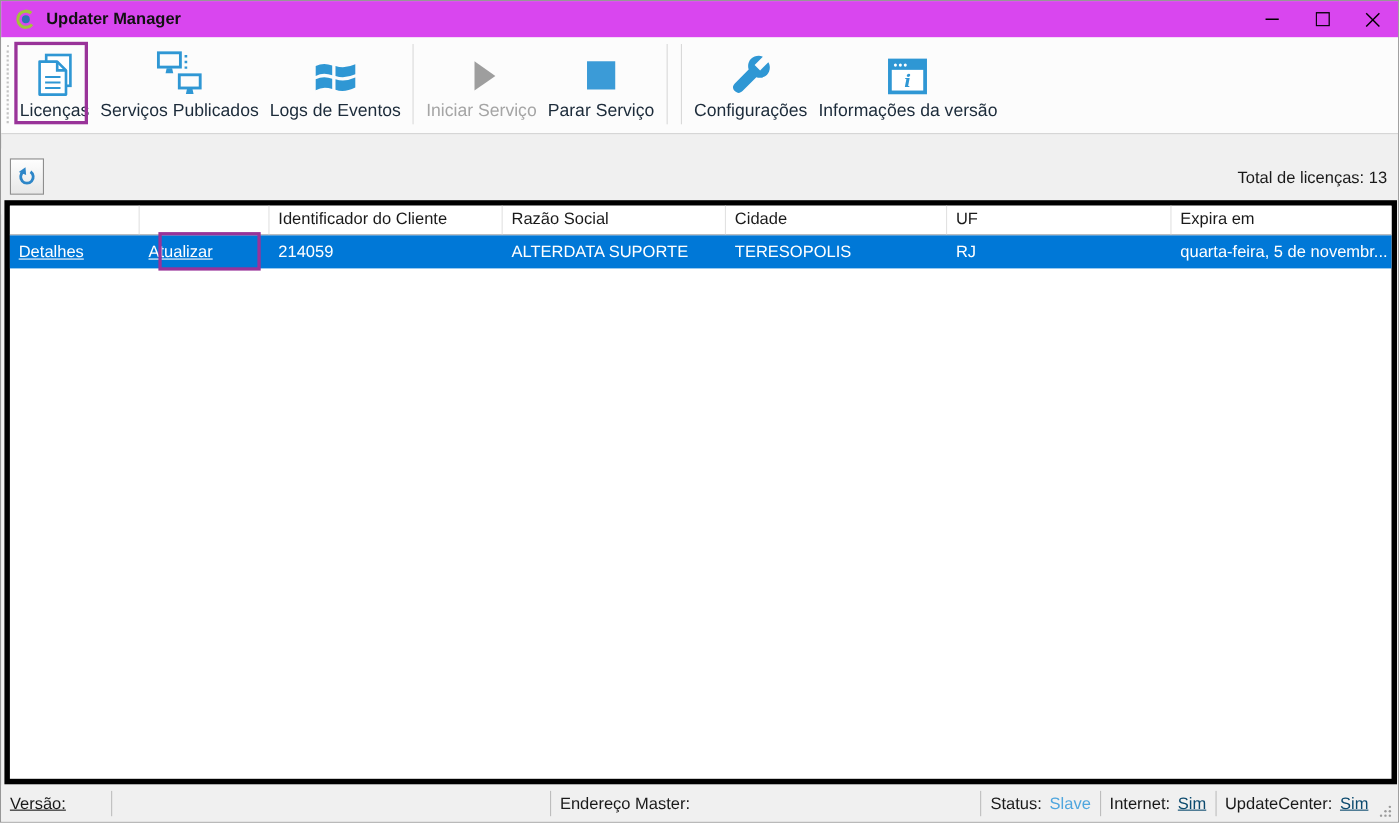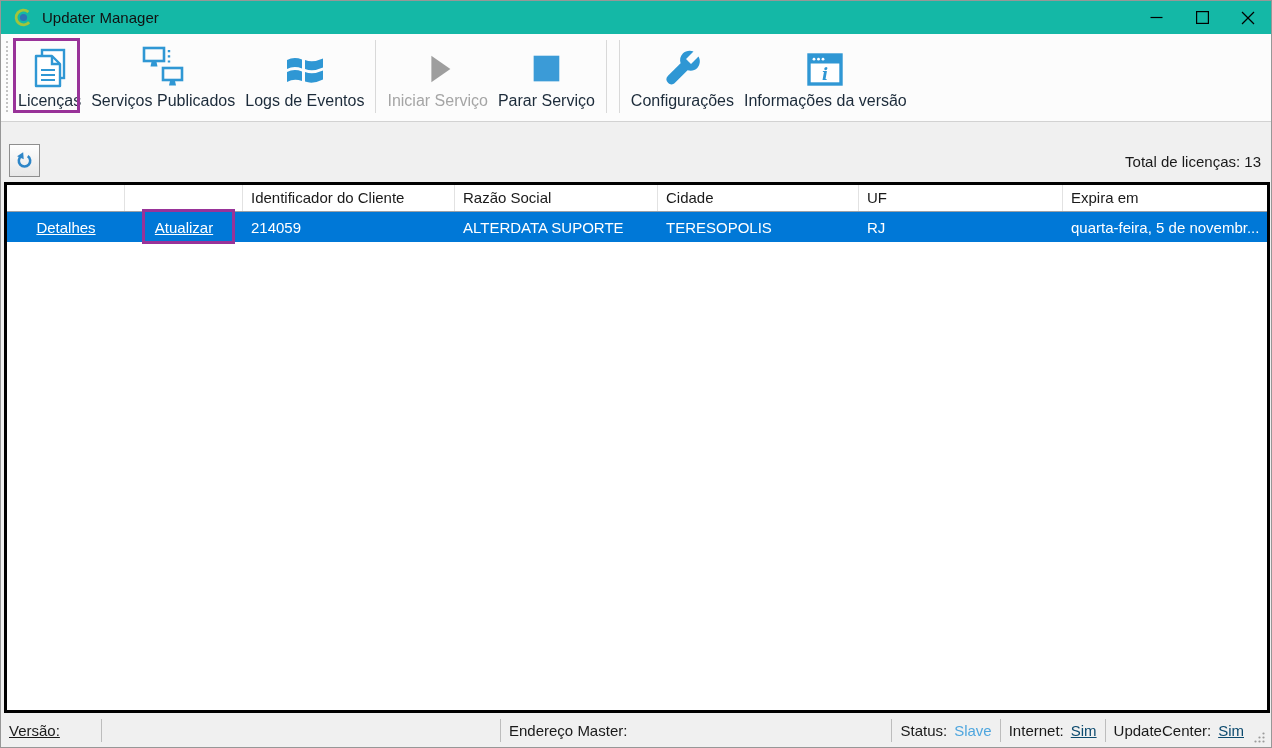--- a/index.html
+++ b/index.html
@@ -3,22 +3,22 @@
 <meta charset="utf-8">
 <style>
   * { box-sizing: border-box; margin: 0; padding: 0; }
   html,body { background:#e8e8e8; }
   body { font-family: "Liberation Sans", sans-serif; }
   .window {
     position: relative; width: 1272px; height: 748px;
     border: 1px solid #979797; background: #f0f0f0; overflow: hidden;
   }
   
-  .titlebar { position:absolute; top:0; left:0; right:0; height:33px; background:#14b8a6;
-              display:flex; align-items:center; }
+  .titlebar { position:absolute; top:0; left:0; right:0; height:33px; background:#d946ef;
+              display:flex; align-items:center;font-weight:bold; }
   .app-icon { margin-left:13px; width:19px; height:19px; flex:0 0 auto; }
   .title-text { margin-left:9px; font-size:15px; color:#111; }
   .win-controls { margin-left:auto; display:flex; height:100%; }
   .win-btn { width:46px; height:100%; display:flex; align-items:center; justify-content:center; cursor:default; }
   
   .toolbar { position:absolute; top:33px; left:0; right:0; height:88px; background:#fcfcfc;
              border-bottom:1px solid #d2d2d2; display:flex; align-items:stretch; padding-left:12px; }
   .toolbar-grip { position:absolute; left:5px; top:7px; bottom:9px; border-left:2px dotted #c3c3c3; }
   .tb-btn { display:flex; flex-direction:column; align-items:center; padding:5px 5px 0; }
   .tb-btn .icon-box { height:52px; display:flex; align-items:flex-end; justify-content:center; padding-bottom:3px; }
@@ -28,31 +28,31 @@
   .anno { position:absolute; border:3px solid #993399; pointer-events:none; z-index:9; }
   .anno-licencas { left:12px; top:4px; width:67px; height:75px; }
   
   .listbar { position:absolute; top:134px; left:0; right:0; height:60px; background:#f0f0f0; }
   .refresh-btn { position:absolute; left:8px; top:9px; width:31px; height:33px;
                  border:1px solid #8e8e8e; background:linear-gradient(#fefefe,#e7e7e7);
                  display:flex; align-items:center; justify-content:center; }
   .total-label { position:absolute; right:10px; top:18px; font-size:15px; color:#1a1a1a; }
   
   .table-wrap { position:absolute; top:181px; left:3px; width:1266px; height:531px;
-                border:3px solid #000000; background:#fff; }
+                border:5px solid #000000; background:#fff; }
   .grid-header { display:grid; grid-template-columns:118px 118px 212px 203px 201px 204px 1fr;
                  height:27px; border-bottom:1px solid #9aa0a6; background:#fff; }
   .gh-cell { font-size:15px; color:#1a1a1a; padding-left:8px; line-height:26px;
              border-right:1px solid #e2e2e2; white-space:nowrap; overflow:hidden; }
   .gh-cell:last-child { border-right:none; }
   .grid-row { display:grid; grid-template-columns:118px 118px 212px 203px 201px 204px 1fr;
               height:30px; align-items:center; }
   .grid-row.selected { background:#0078d7; color:#fff; }
   .gr-cell { font-size:15px; padding-left:8px; white-space:nowrap; overflow:hidden; }
-  .gr-cell.center { text-align:center; padding-left:0; }
+  .gr-cell.center { padding-left:8px; }
   .row-link { color:#fff; text-decoration:underline; cursor:pointer; }
   .anno-atualizar { left:135px; top:24px; width:93px; height:35px; }
   
   .statusbar { position:absolute; bottom:0; left:0; right:0; height:33px; background:#f0f0f0;
                font-size:15px; color:#1a1a1a; }
   .sb-abs { position:absolute; top:8px; }
   .sb-vsep { position:absolute; top:5px; width:1px; height:23px; background:#bdbdbd; }
   .sb-right { position:absolute; right:5px; top:0; height:100%; display:flex; align-items:center; }
   .sb-sep { width:1px; height:23px; background:#bdbdbd; margin:0 8px; }
   .sb-slave { color:#4fa6de; margin-left:7px; }

